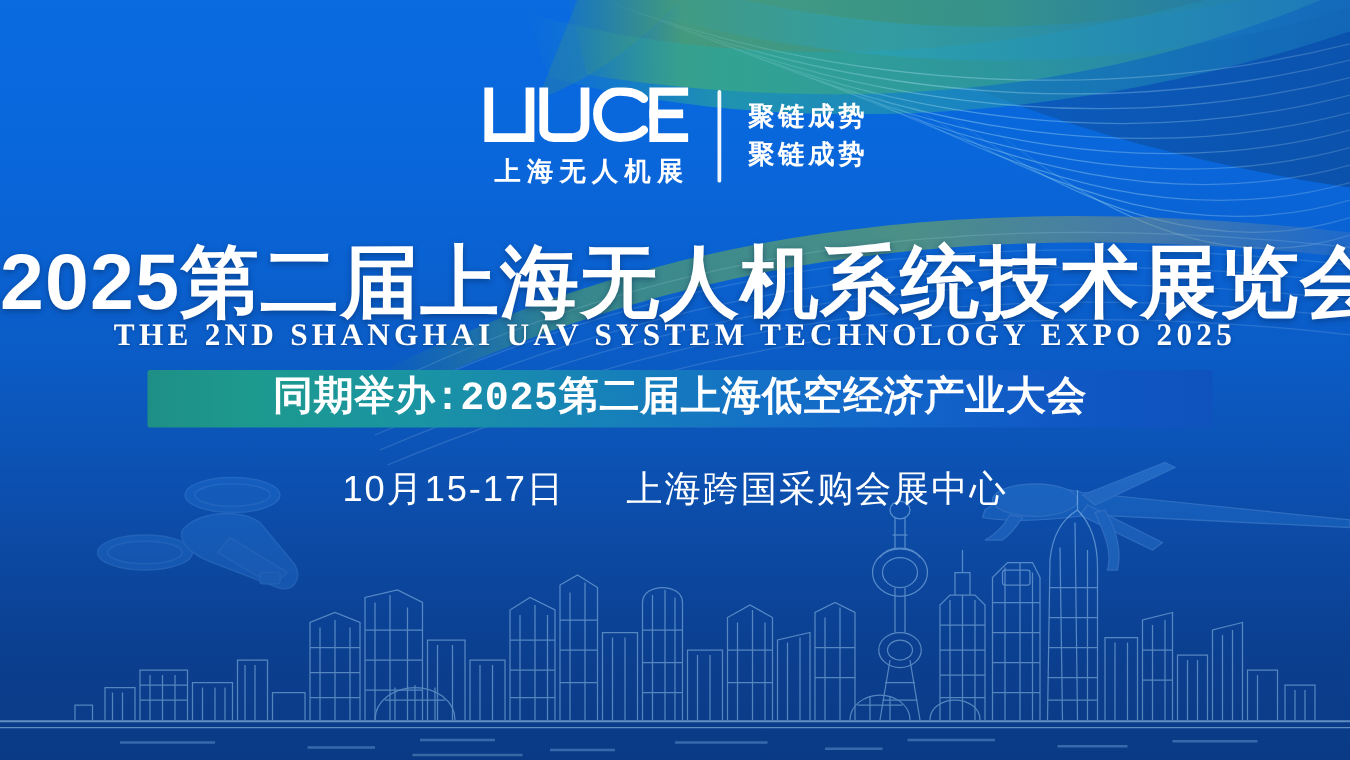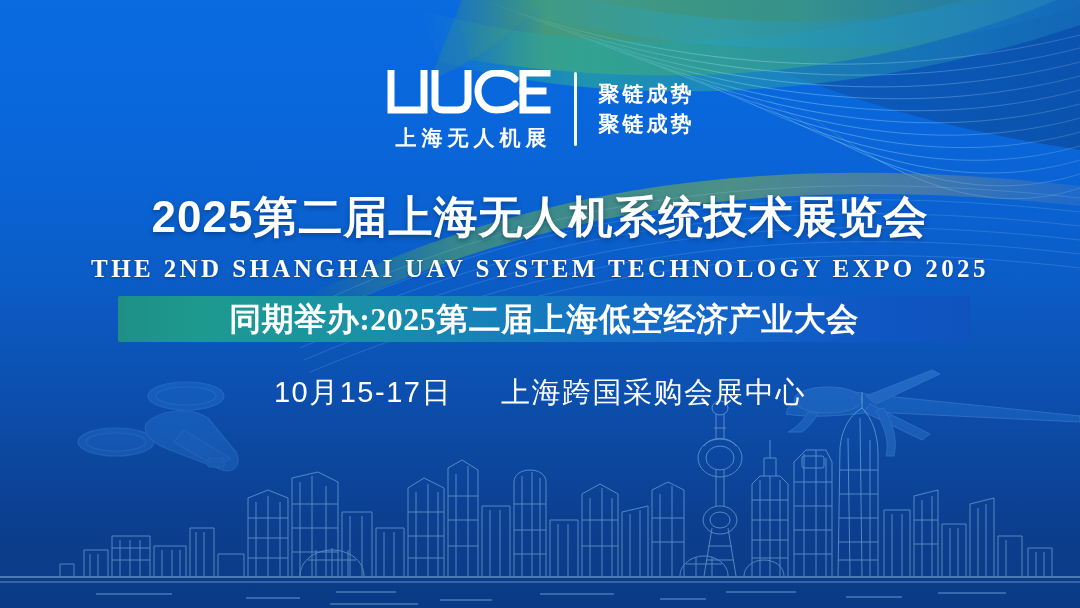--- a/index.html
+++ b/index.html
@@ -114,21 +114,21 @@
   }
 
   
   .title-cn {
     position: absolute;
     top: 195px;
     left: 0;
     right: 0;
     text-align: center;
     color: #ffffff;
-    font-size: 44px;
+    font-size: 63px;
     font-weight: 700;
     letter-spacing: 1px;
     line-height: 1;
     white-space: nowrap;
     text-shadow: 0 2px 5px rgba(3, 30, 70, 0.45);
     font-family: "Liberation Sans", "DejaVu Sans", sans-serif;
   }
   .title-en {
     position: absolute;
     top: 256px;
@@ -166,21 +166,21 @@
     align-items: center;
     justify-content: center;
   }
   .sub-band-text {
     color: #ffffff;
     font-size: 32px;
     font-weight: 700;
     letter-spacing: 0.5px;
     line-height: 1;
     white-space: nowrap;
-    font-family: Liberation Serif, serif;
+    font-family: Liberation Mono, monospace;
   }
 
   
   .datevenue {
     position: absolute;
     top: 378px;
     left: 0;
     right: 0;
     text-align: center;
     color: #ffffff;

